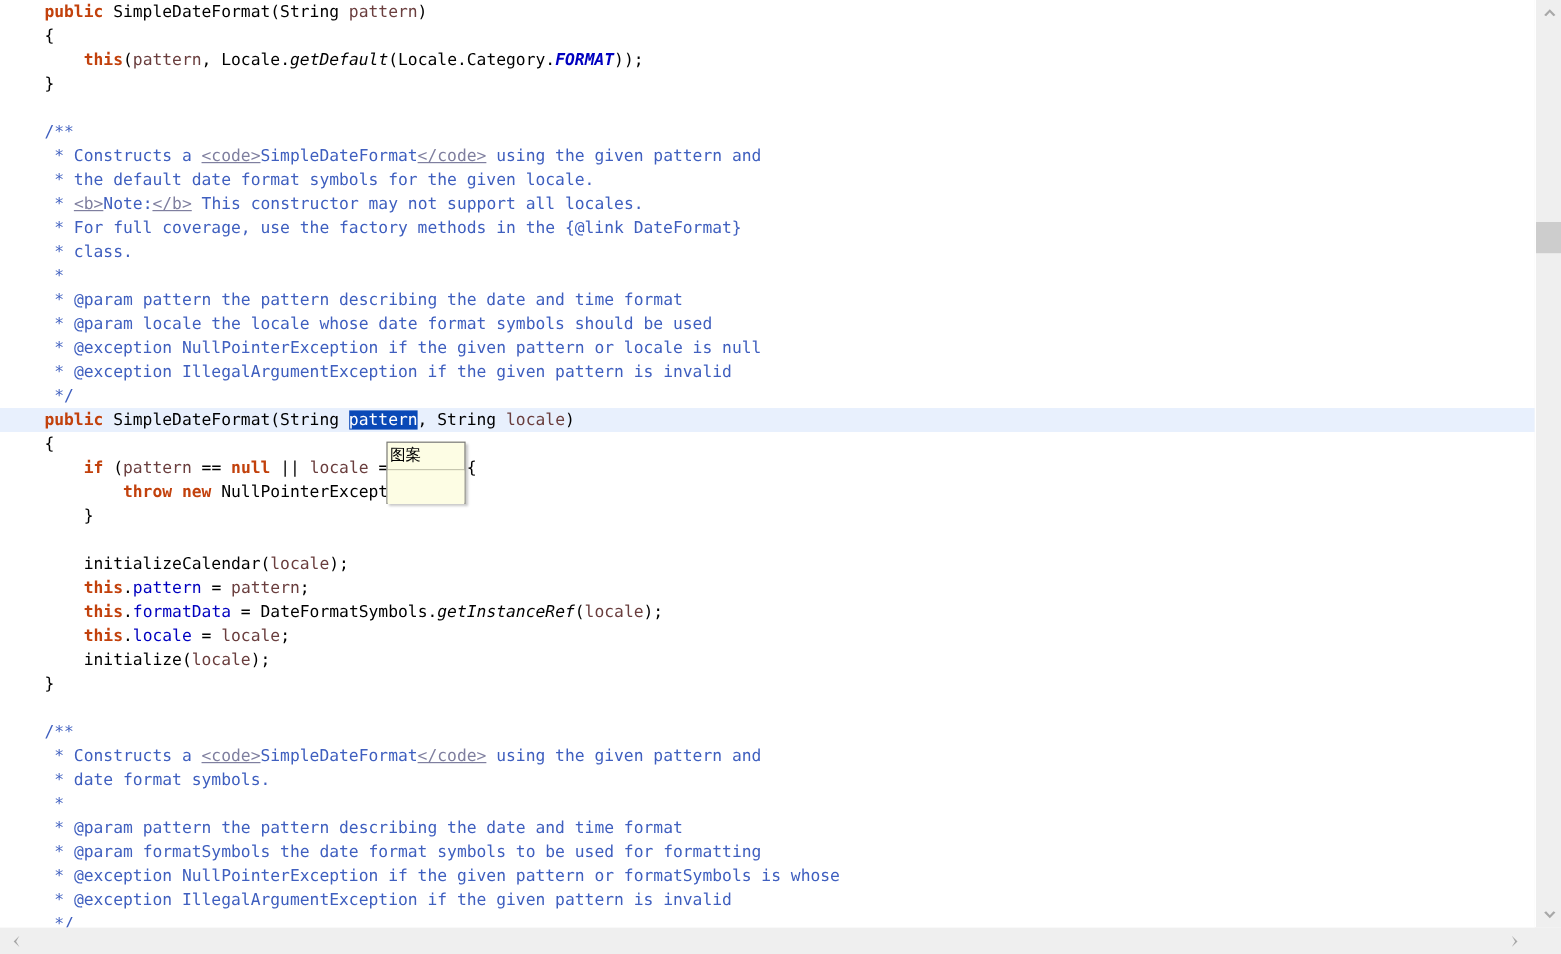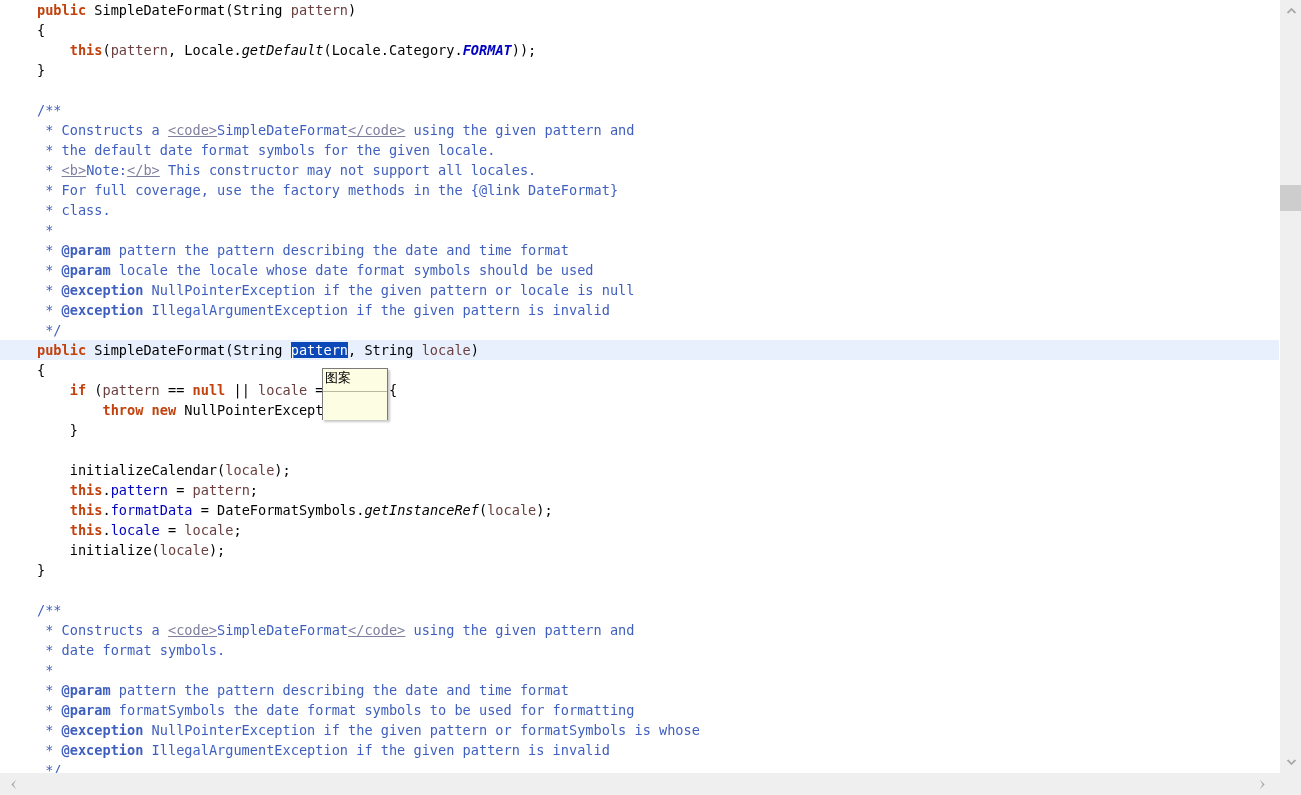--- a/index.html
+++ b/index.html
@@ -42,21 +42,21 @@
     width: 1279px;
   }
 
   
   .kw      { color: #c2410c; font-weight: bold; text-align: right; }   
   .fld     { color: #0000c0; }                      
   .sfld    { color: #0000c0; font-weight: bold; font-style: italic; } 
   .mth     { color: #000000; font-style: italic; }  
   .param   { color: #6a3e3e; }                      
   .jdoc    { color: #3f5fbf; }                      
-  .jtag    { color: #3f5fbf; font-weight: bold; }   
+  .jtag    { color: #3f5fbf; font-weight: normal; }   
   .jhtml   { color: #7f7f9f; text-decoration: underline; }                      
   .plain   { color: #000000; }
   .sel     { background: #0a49b7; color: #ffffff; } 
 
   
   #tooltip {
     position: absolute;
     left: 322px;
     top: 368px;
     width: 66px;
@@ -64,21 +64,21 @@
     background: #fdfde4;
     border: 1px solid #7a7a7a;
     box-shadow: 2px 2px 2px rgba(0,0,0,0.22);
     box-sizing: border-box;
     z-index: 20;
   }
   #tooltip .tt-head {
     height: 22px;
     line-height: 20px;
     padding: 0 2px;
-    font-family: Liberation Mono, monospace;
+    font-family: Liberation Sans, sans-serif;
     font-size: 13px;
     color: #000000;
     border-bottom: 1px solid #b9b9a2;
     overflow: hidden;
     white-space: nowrap;
   }
   #tooltip .tt-body {
     height: 28px;
     background: #fdfde4;
   }

